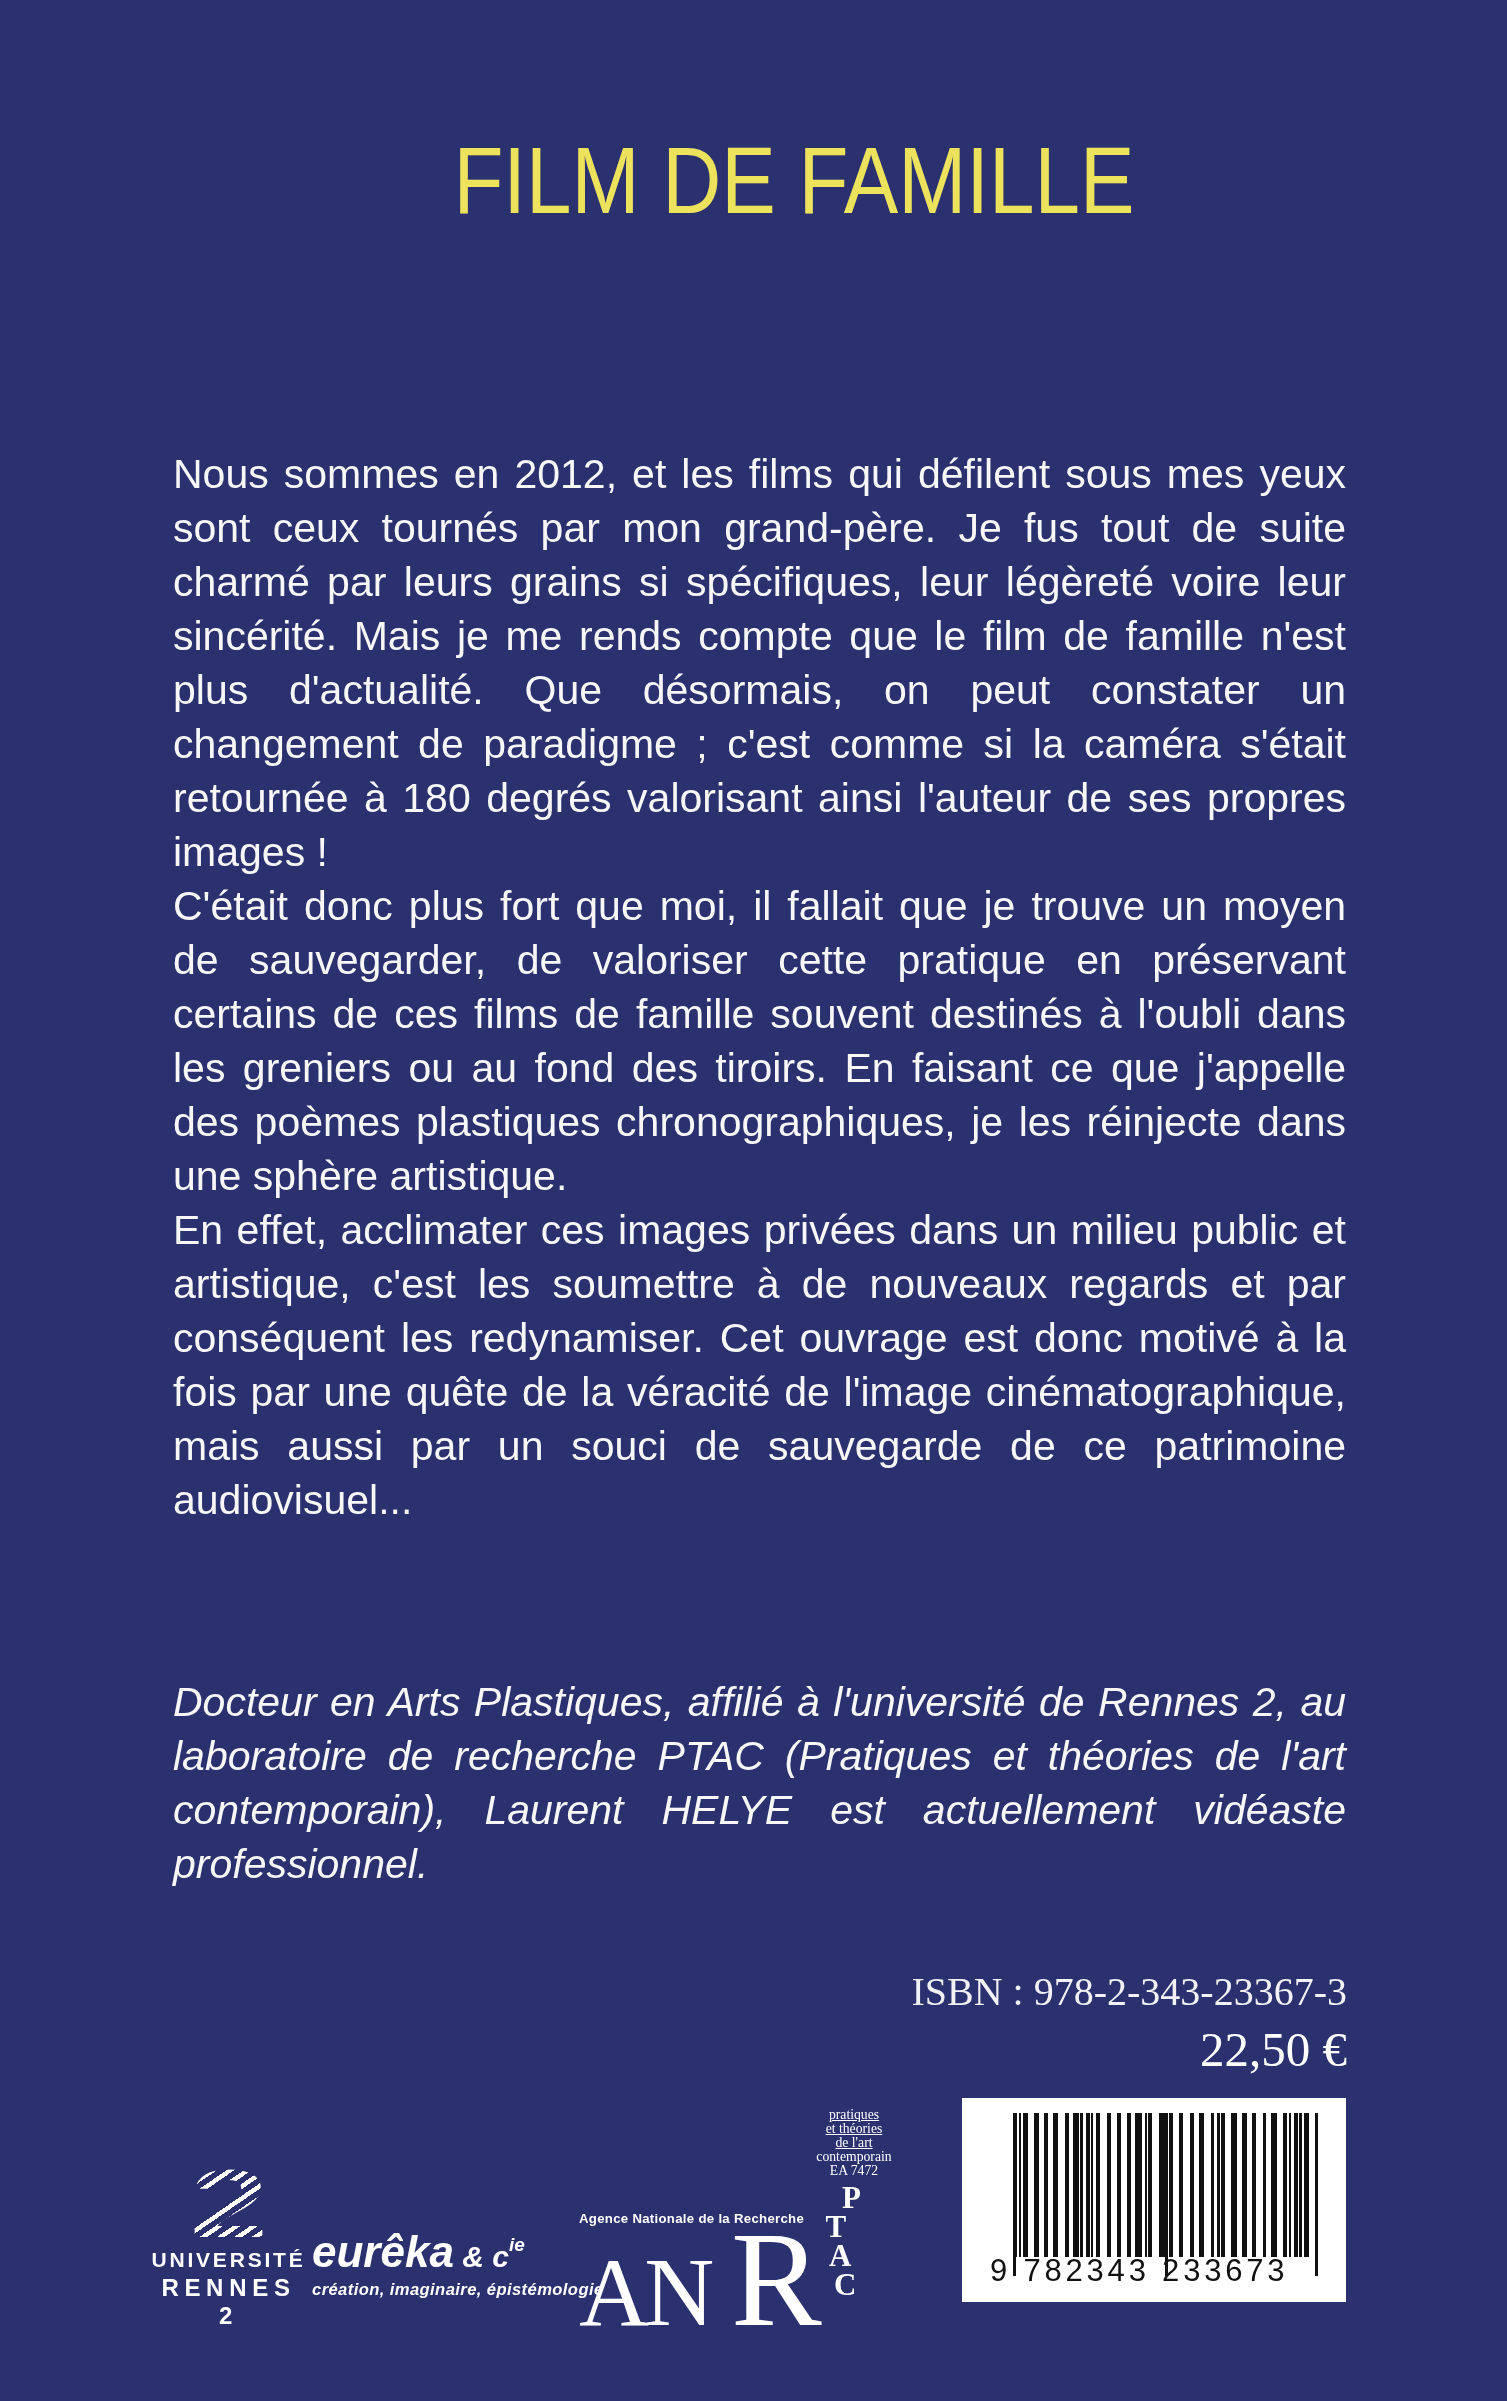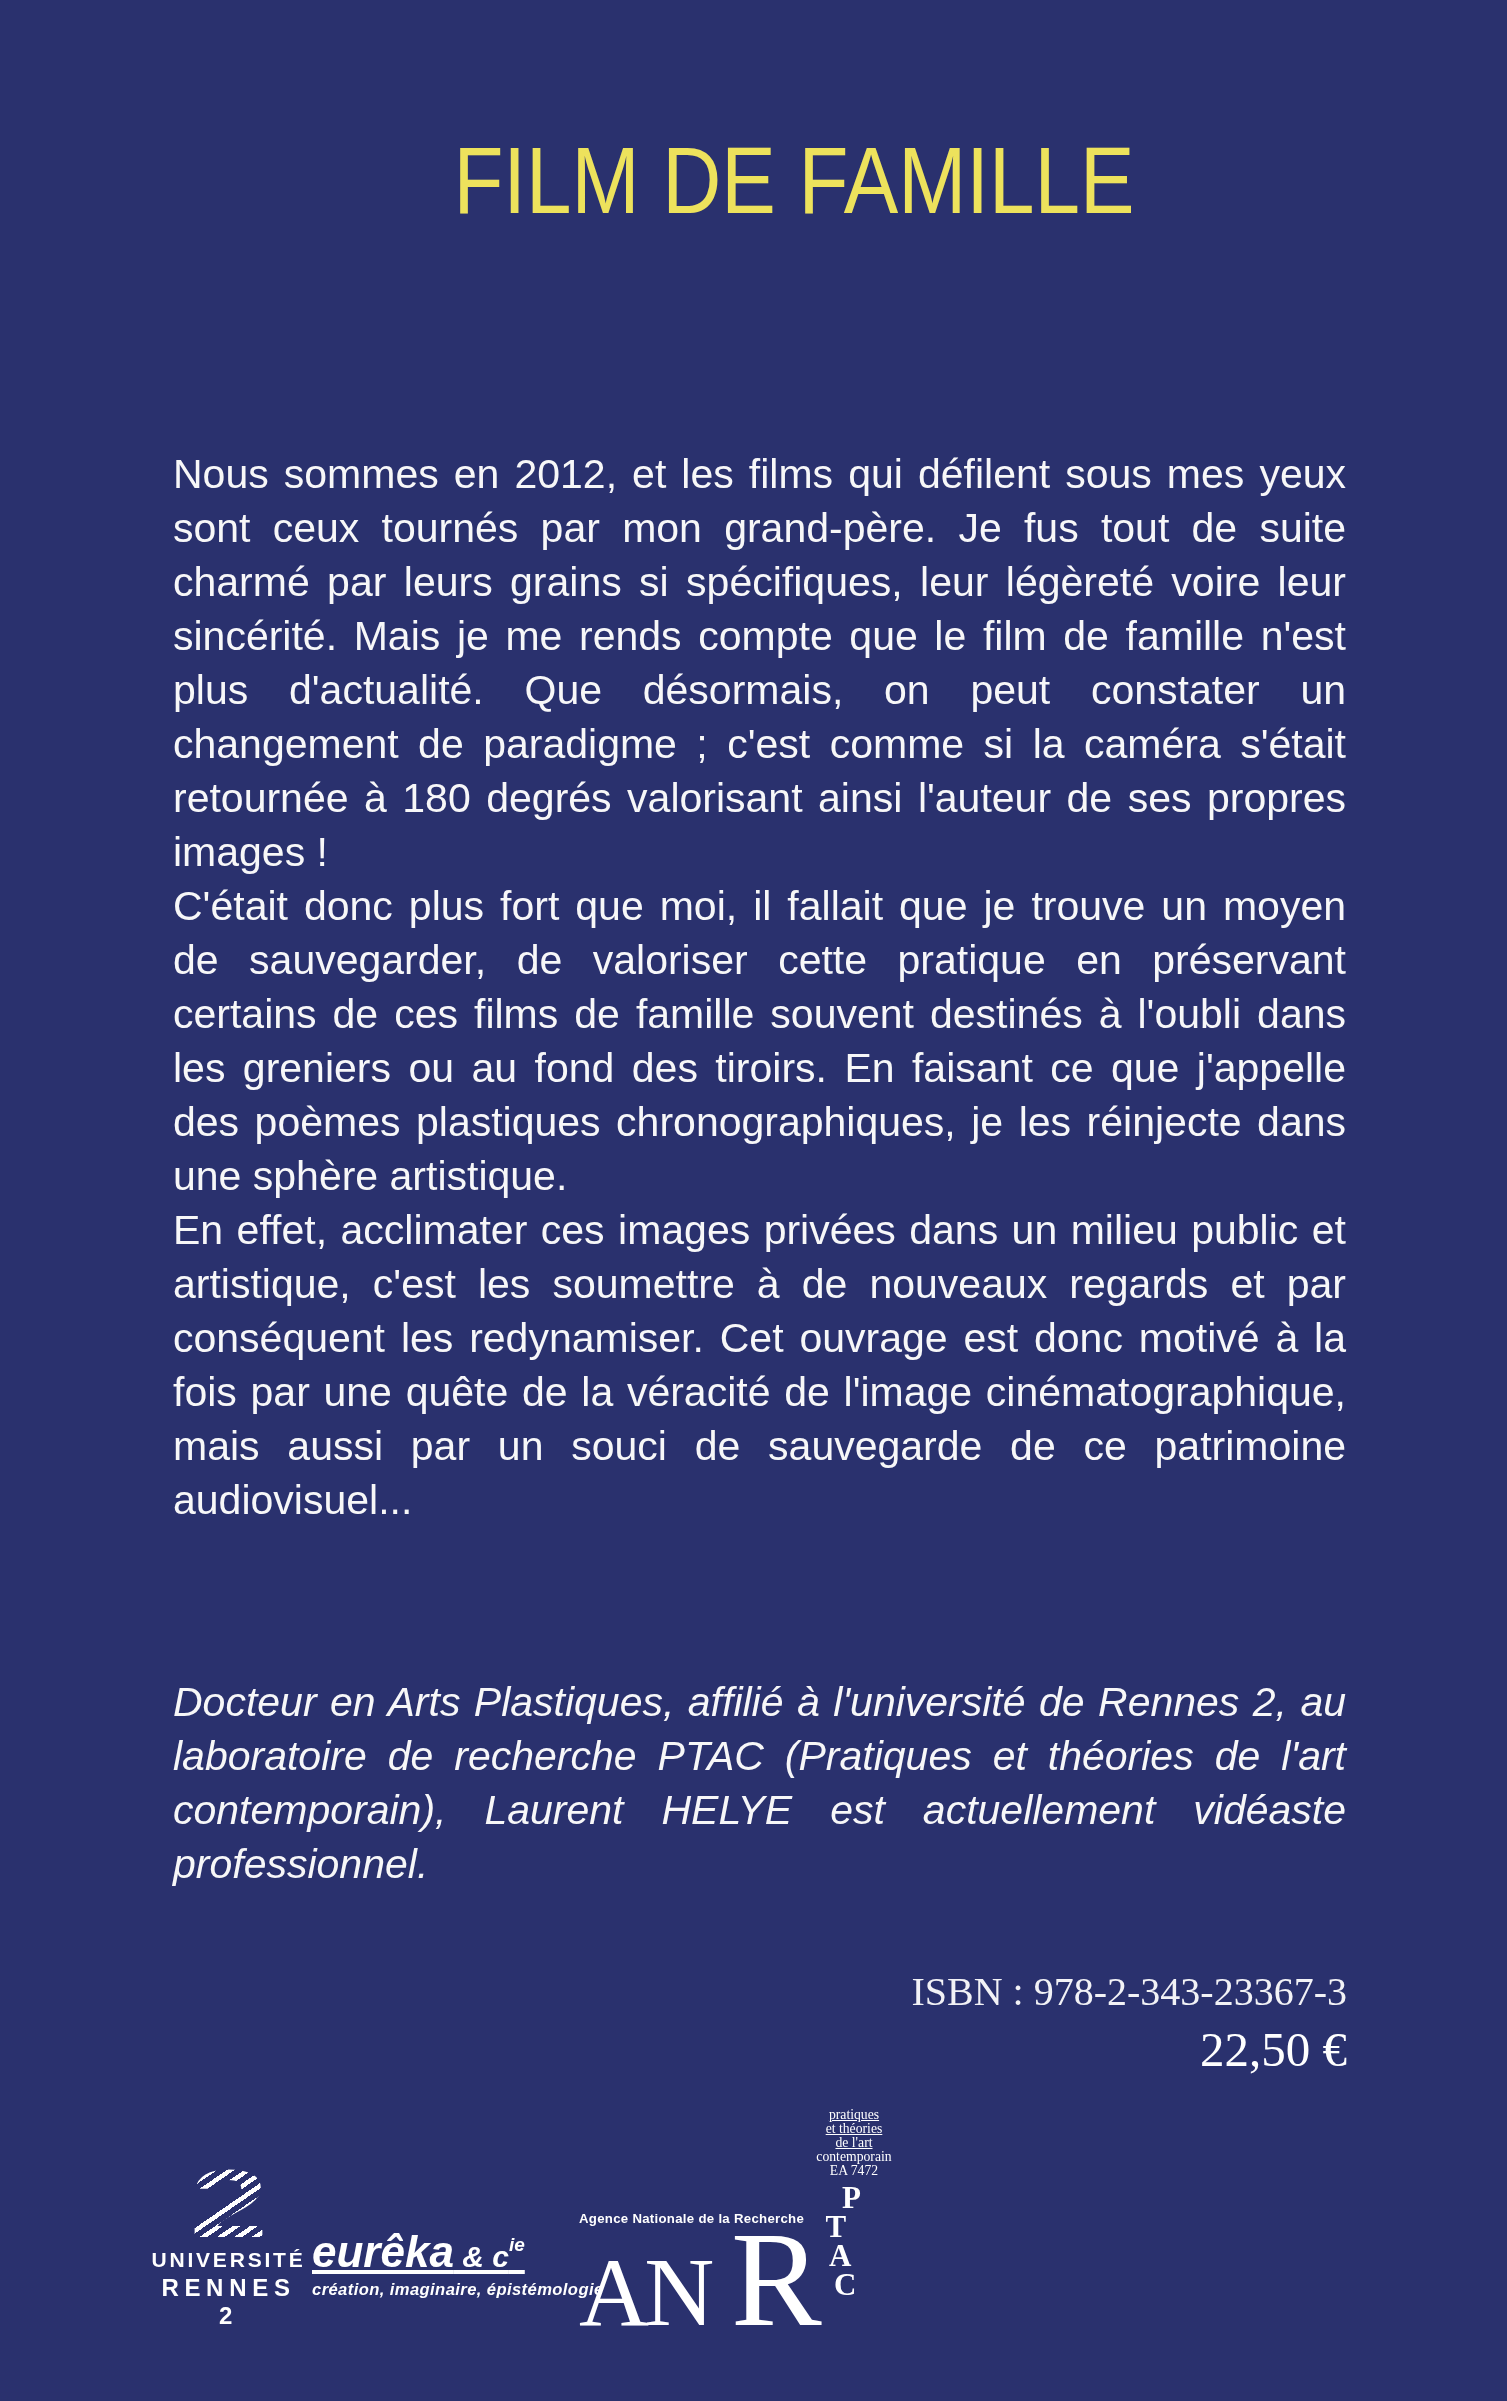--- a/index.html
+++ b/index.html
@@ -57,21 +57,21 @@
     font-family:"Liberation Sans", sans-serif;
     font-weight:800;font-size:97px;line-height:.80;
     transform:scaleX(1.45);transform-origin:center;
     background:repeating-linear-gradient(-45deg,#fff 0 3.8px,rgba(255,255,255,0) 3.8px 8.5px);
     -webkit-background-clip:text;background-clip:text;
     color:transparent;
   }
   .r2-line1{font-size:21px;font-weight:700;letter-spacing:2.8px;margin-top:5.7px;color:#fff;}
   .r2-line2{font-size:24px;font-weight:700;letter-spacing:5.7px;margin-top:1.9px;color:#fff;}
   .eureka{position:absolute;left:312px;top:2230px;width:284px;color:#fff;}
-  .eureka-name{font-style:italic;font-weight:700;font-size:44px;line-height:1;white-space:nowrap;text-decoration:underline;}
+  .eureka-name{font-style:italic;font-weight:700;font-size:44px;line-height:1;white-space:nowrap;}
   .eureka-amp{font-size:30px;font-weight:700;}
   .eureka-sup{font-size:19px;font-weight:700;vertical-align:super;}
   .eureka-tagline{font-style:italic;font-weight:700;font-size:16.6px;margin-top:5.7px;letter-spacing:0.4px;white-space:nowrap;}
   .anr{position:absolute;left:579px;top:2211px;color:#fff;}
   .anr-small{font-family:Liberation Sans, sans-serif;font-weight:700;font-size:13.2px;letter-spacing:0.3px;white-space:nowrap;}
   .anr-letters{display:flex;align-items:baseline;line-height:.78;margin-top:0;gap:25px;}
   .anr-an{font-family:"Liberation Serif", serif;font-size:97px;letter-spacing:-4.7px;}
   .anr-r{font-family:"Liberation Serif", serif;font-size:136px;margin-left:-3.8px;}
   .ptac{position:absolute;left:798px;top:2108px;width:112px;color:#fff;text-align:center;}
   .ptac-small{font-family:"Liberation Serif", serif;font-size:13.7px;line-height:14px;white-space:nowrap;}
@@ -148,15 +148,22 @@
       <div>EA 7472</div>
     </div>
     <div class="ptac-letters">
       <span class="ptac-p">P</span>
       <span class="ptac-t">T</span>
       <span class="ptac-a">A</span>
       <span class="ptac-c">C</span>
     </div>
   </div>
 
+  <div class="barcode">
+    <div class="bars"></div>
+    <div class="guard g1"></div>
+    <div class="guard g2"></div>
+    <div class="guard g3"></div>
+    <div class="digits">9 782343 233673</div>
+  </div>
 
 </div>
 
 
 </body></html>

